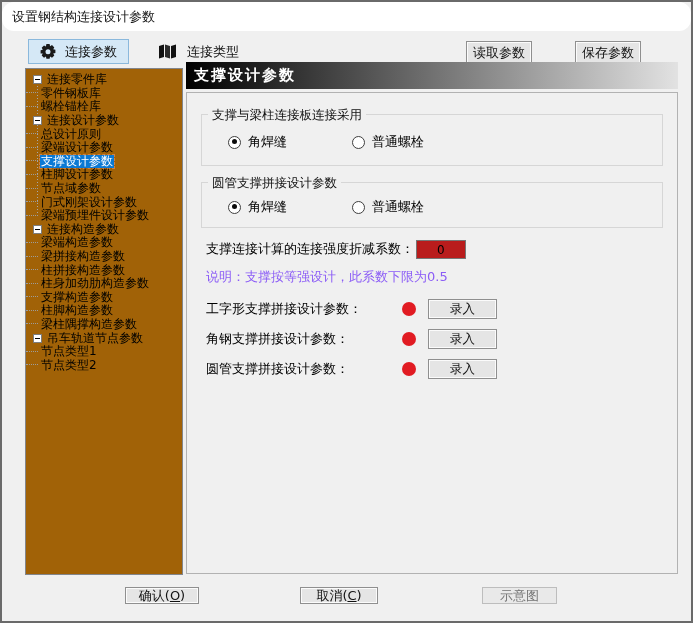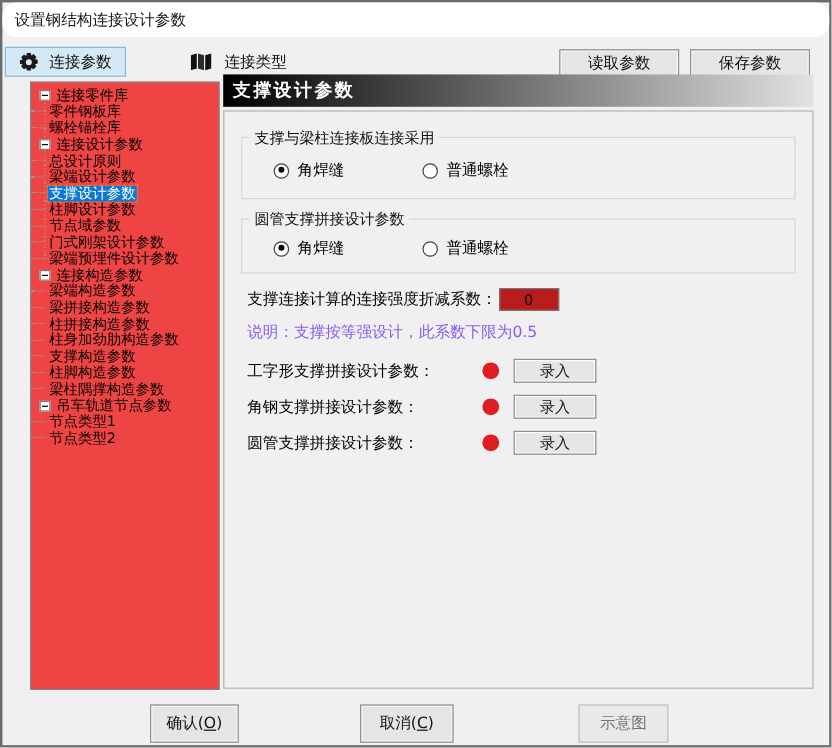--- a/index.html
+++ b/index.html
@@ -4,28 +4,28 @@
 <style>
   html,body{margin:0;padding:0;background:#d7d7d7;}
   body{width:693px;height:623px;position:relative;font-family:"DejaVu Sans","Liberation Sans",sans-serif;-webkit-font-smoothing:none;}
   .window{position:absolute;left:0;top:0;width:693px;height:623px;box-sizing:border-box;border:2px solid #6a6a6a;background:#f0f0f0;}
   
   .titlebar{position:absolute;left:0;top:0;width:100%;height:29px;background:#ffffff;display:flex;align-items:center;box-sizing:border-box;padding-left:10px;border-radius:12px;}
   .title-text{font-size:13px;color:#151515;}
   
   .tab{position:absolute;height:25px;display:flex;align-items:center;gap:9px;padding:0 11px;font-size:13px;color:#111;cursor:default;box-sizing:border-box;}
   .tab.active{background:var(--tab-active-bg,#d5e8f6);border:1px solid var(--tab-active-border,#8ab8dc);}
-  .tab-connect-params{left:2px;top:37px;}
+  .tab-connect-params{left:26px;top:37px;}
   .tab-connect-type{left:146px;top:37px;}
-  .tb-btn{position:absolute;top:39px;width:100px;height:23px;}
+  .tb-btn{position:absolute;top:39px;width:66px;height:23px;}
   .btn-read{left:464px;}
   .btn-save{left:573px;}
   .win-btn{background:#e5e5e5;border:1px solid #8f8f8f;box-shadow:inset 0 0 0 1px #fbfbfb;font-size:13px;color:#111;font-family:inherit;display:inline-flex;align-items:center;justify-content:center;padding:0;}
   
-  .tree-box{position:absolute;left:23px;top:66px;width:158px;height:507px;background:#ef4444;border:1px solid #82858b;box-sizing:border-box;overflow:hidden;padding:4px 0 0 0;}
+  .tree-box{position:absolute;left:23px;top:66px;width:158px;height:507px;background:#a16207;border:1px solid #82858b;box-sizing:border-box;overflow:hidden;padding:4px 0 0 0;}
   .tree-inner{position:relative;background-image:repeating-linear-gradient(to bottom,#a8a8a8 0 1px,transparent 1px 3px);background-size:1px calc(100% - 160px);background-position:11px 4px;background-repeat:no-repeat;}
   .tree-row{display:flex;align-items:center;height:13.6px;white-space:nowrap;}
   .tree-row{padding-left:7px;}
   .tree-row.lv1{padding-left:0;}
   .expander{display:none;width:9px;height:9px;box-sizing:border-box;border:1px solid #7c7c7c;background:#fff;position:relative;flex:none;margin-right:4px;}
   .expander::after{content:"";position:absolute;left:1px;right:1px;top:3px;height:1px;background:#000;}
   .tree-row.parent .expander{display:block;}
   .connector{display:block;width:12px;height:1px;border-top:1px dotted #9c9c9c;flex:none;margin-right:2px;}
   .tree-label{font-size:12px;line-height:13px;color:#000;padding:0 1px;}
   .tree-label.sel{background:var(--selection-blue,#0b79d4);color:#fff;outline:1px dashed #d08040;outline-offset:0;}
@@ -46,21 +46,21 @@
   .factor-row{position:absolute;left:19px;top:147px;display:flex;align-items:flex-start;}
   .factor-label{font-size:13px;color:#000;width:210px;}
   .factor-input{width:50px;height:19px;box-sizing:border-box;border:1px solid #767676;background:#b91c1c;font-size:12px;font-family:inherit;padding:0 20px;}
   .note-line{position:absolute;left:19px;top:175px;font-size:13px;color:#8b5cf6;}
   .entries{position:absolute;left:19px;top:206px;}
   .entry-row{display:flex;align-items:center;height:20px;margin-bottom:10px;}
   .entry-label{font-size:13px;color:#000;width:196px;}
   .status-dot{width:14px;height:14px;border-radius:50%;background:var(--status-red,#e11b22);flex:none;margin-right:12px;}
   .entry-btn{width:69px;height:20px;font-size:12.5px;}
   
-  .footer-btn{position:absolute;top:585px;height:32px;}
+  .footer-btn{position:absolute;top:585px;height:17px;}
   .btn-ok{left:123px;width:74px;}
   .btn-cancel{left:298px;width:78px;}
   .btn-diagram{left:480px;width:75px;color:#737373;border-color:#bdbdbd;box-shadow:none;background:#e9e9e9;}
   .ukey{text-decoration:underline;}
   .gear-svg,.book-svg{display:block;}
 </style>
 </head>
 <body>
 
 <div class="window">

